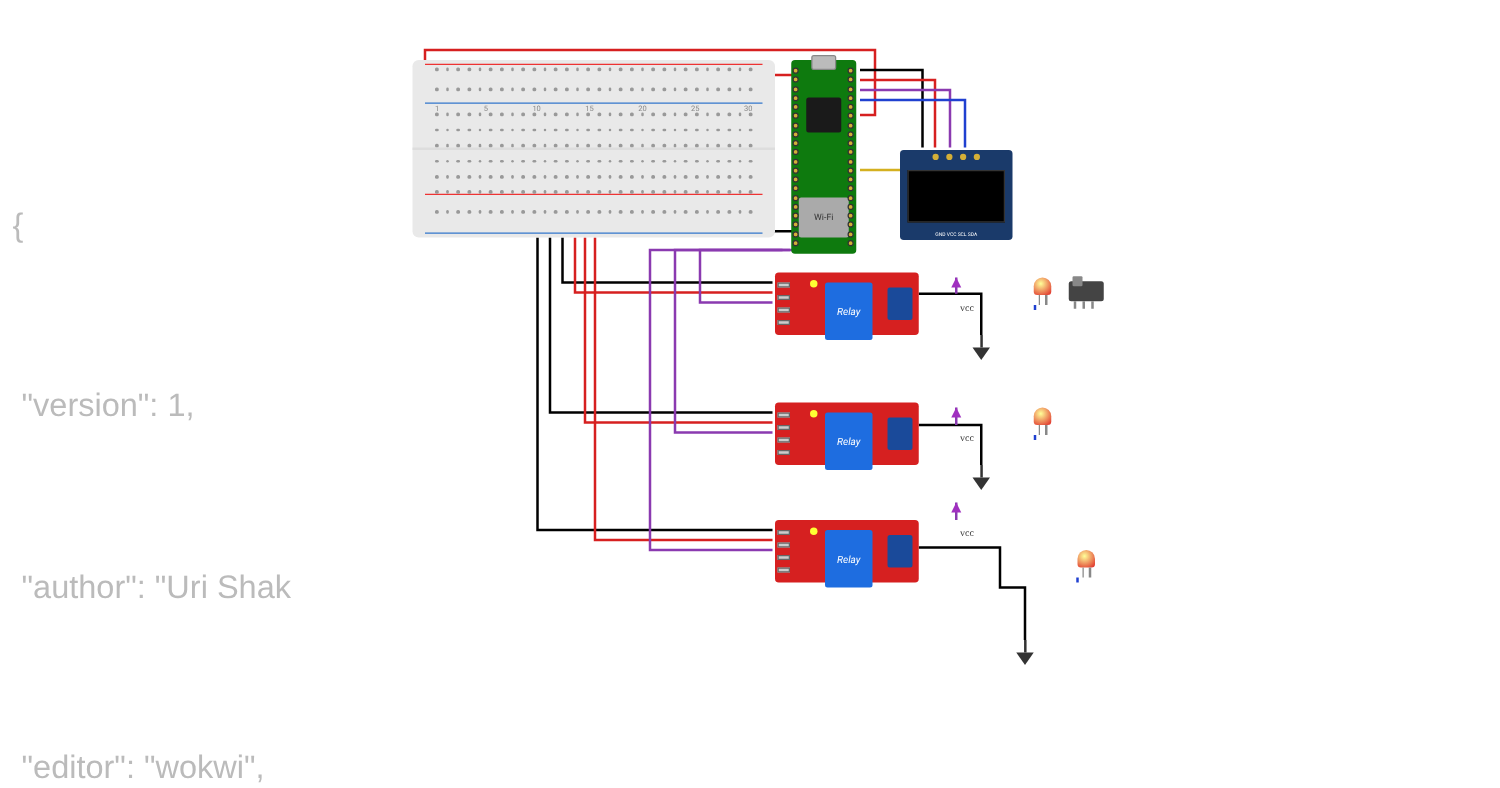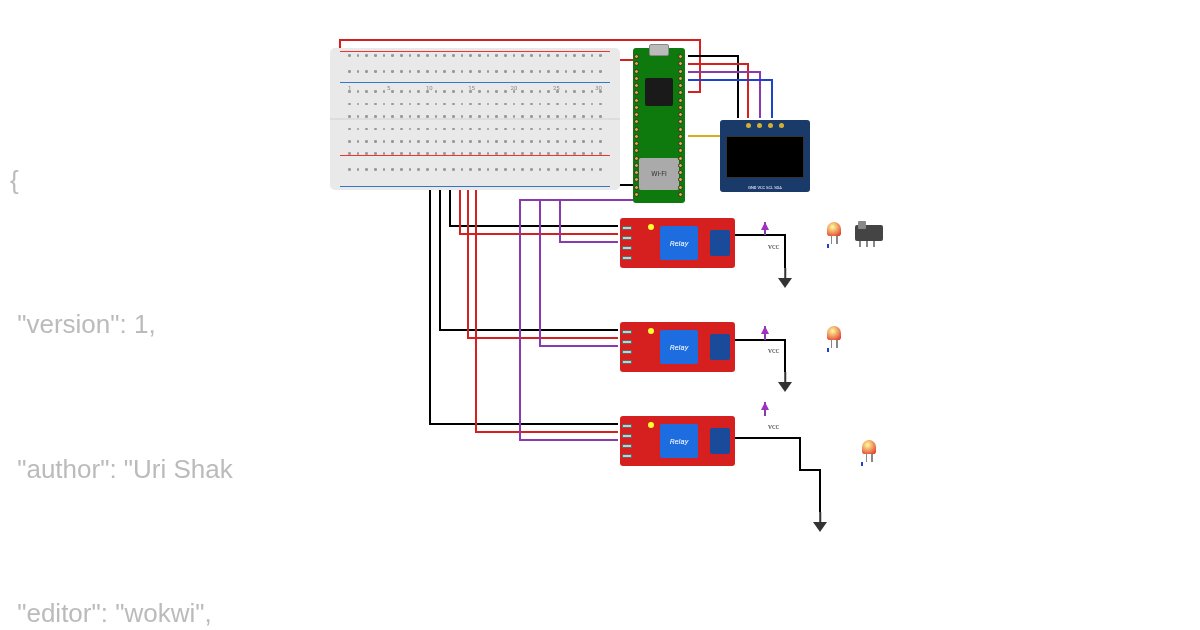--- a/index.html
+++ b/index.html
@@ -218,21 +218,21 @@
     border-radius: 3px;
   }
   .relay1 { left: 620px; top: 218px; }
   .relay2 { left: 620px; top: 322px; }
   .relay3 { left: 620px; top: 416px; }
   .relay-block {
     position: absolute;
     left: 40px;
     top: 8px;
     width: 38px;
-    height: 34px;
+    height: 46px;
     background: #1e6de0;
     border-radius: 2px;
     color: #fff;
     font-size: 8px;
     display: flex;
     align-items: center;
     justify-content: center;
     font-style: italic;
   }
   .relay-term {

